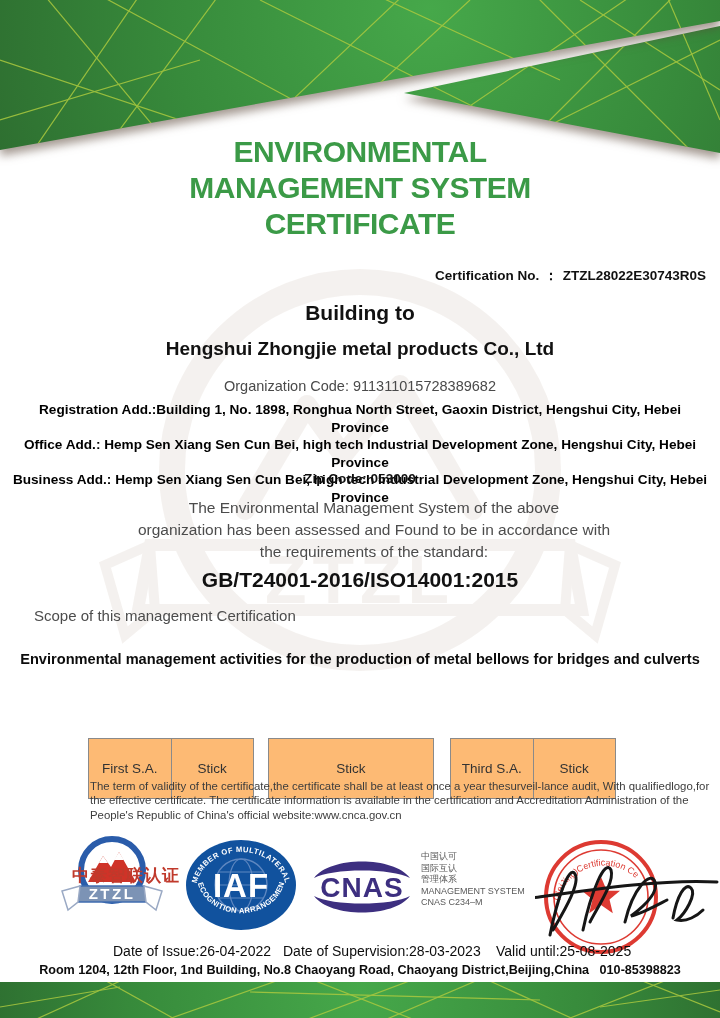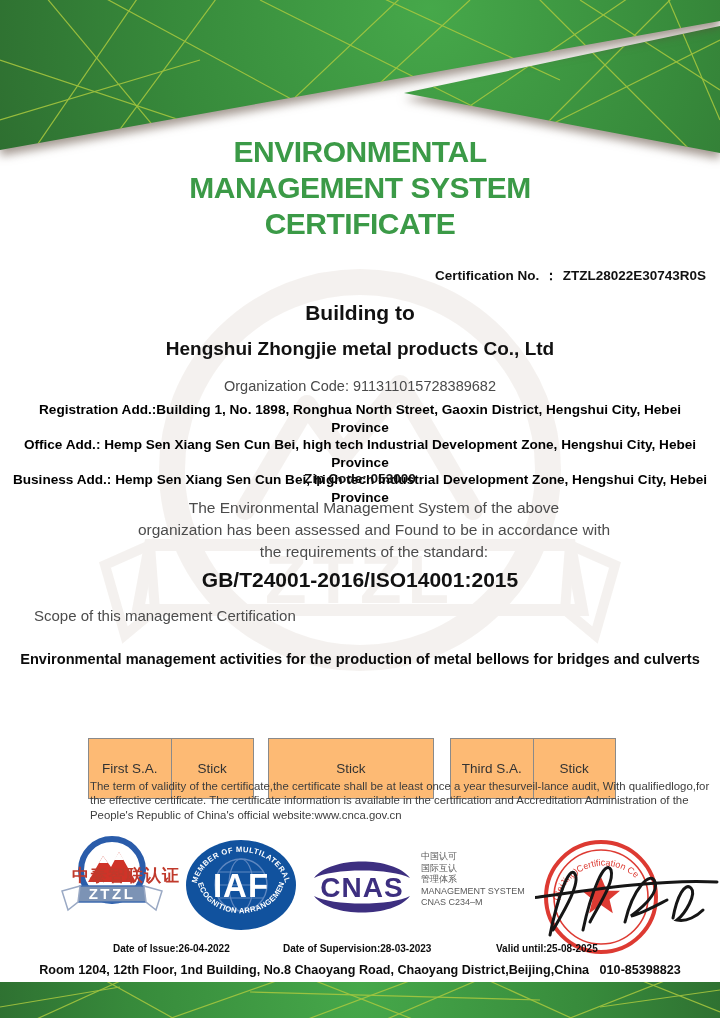--- a/index.html
+++ b/index.html
@@ -42,21 +42,21 @@
   .sa-cell{flex:1;display:flex;align-items:center;justify-content:center;
            font-size:13.5px;color:#333;}
   .sa-cell + .sa-cell{border-left:1.5px solid #8a8a8a;}
 
   .fineprint{left:90px;top:779px;width:625px;font-size:11.4px;color:#3c3c3c;line-height:14.3px;}
 
   .ztzl-caption{left:44px;top:864px;width:136px;text-align:right;font-size:17px;font-weight:bold;
                 color:#c0392b;letter-spacing:1px;}
   .cnas-caption{left:421px;top:851px;width:130px;font-size:9px;color:#5a5a5a;line-height:11.5px;}
 
-  .dates{top:943px;font-size:10px;font-weight:bold;color:#0c0c0c;}
+  .dates{top:943px;font-size:14px;font-weight:normal;color:#0c0c0c;}
   .addr-bottom{left:0;top:963px;width:720px;text-align:center;font-size:12.6px;font-weight:bold;color:#0c0c0c;}
 </style>
 </head>
 <body>
 
 <div class="page">
 
   <svg class="watermark" width="530" height="430" viewBox="0 0 530 430">
     <circle cx="265" cy="205" r="188" fill="none" stroke="#eee9e5" stroke-width="26"></circle>
     <polyline points="150,245 212,140 248,190 305,120 378,245" fill="none" stroke="#eee9e5" stroke-width="20" stroke-linejoin="round" stroke-linecap="round"></polyline>

